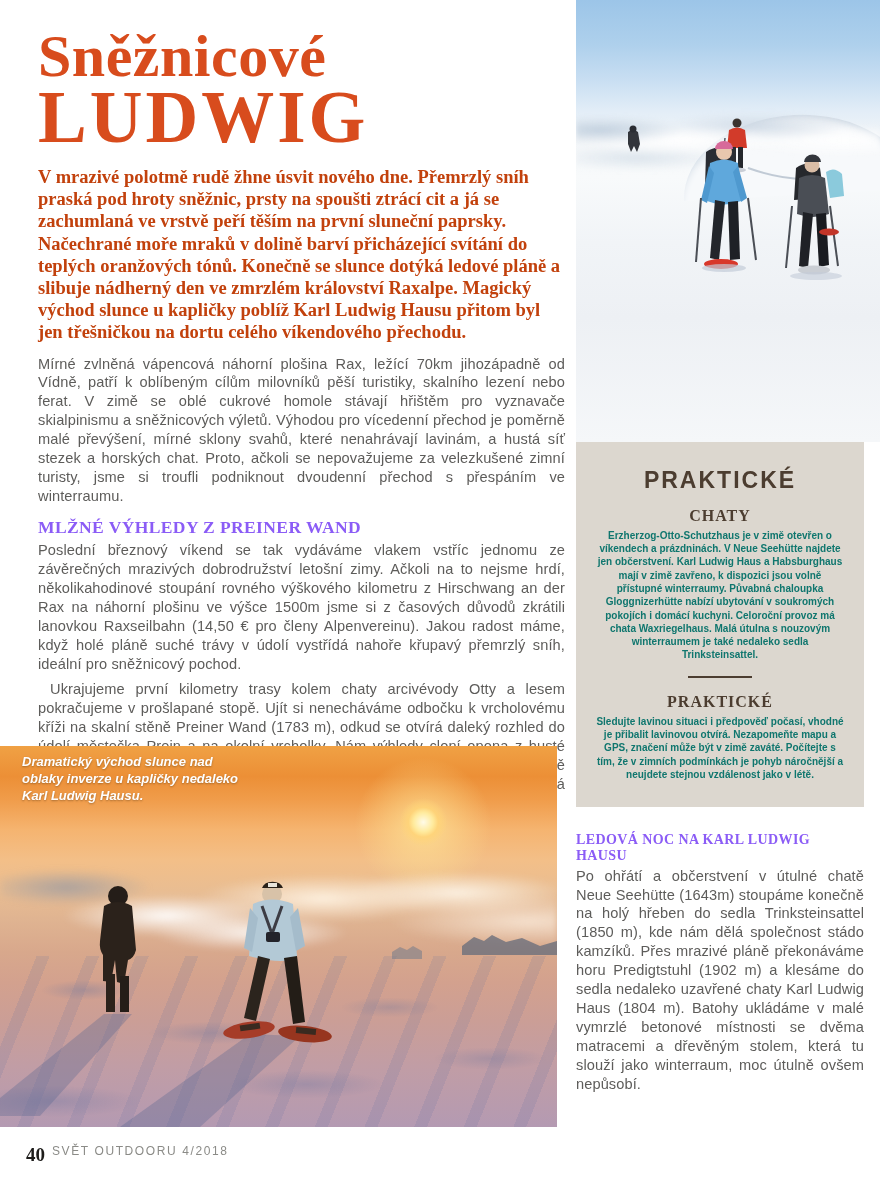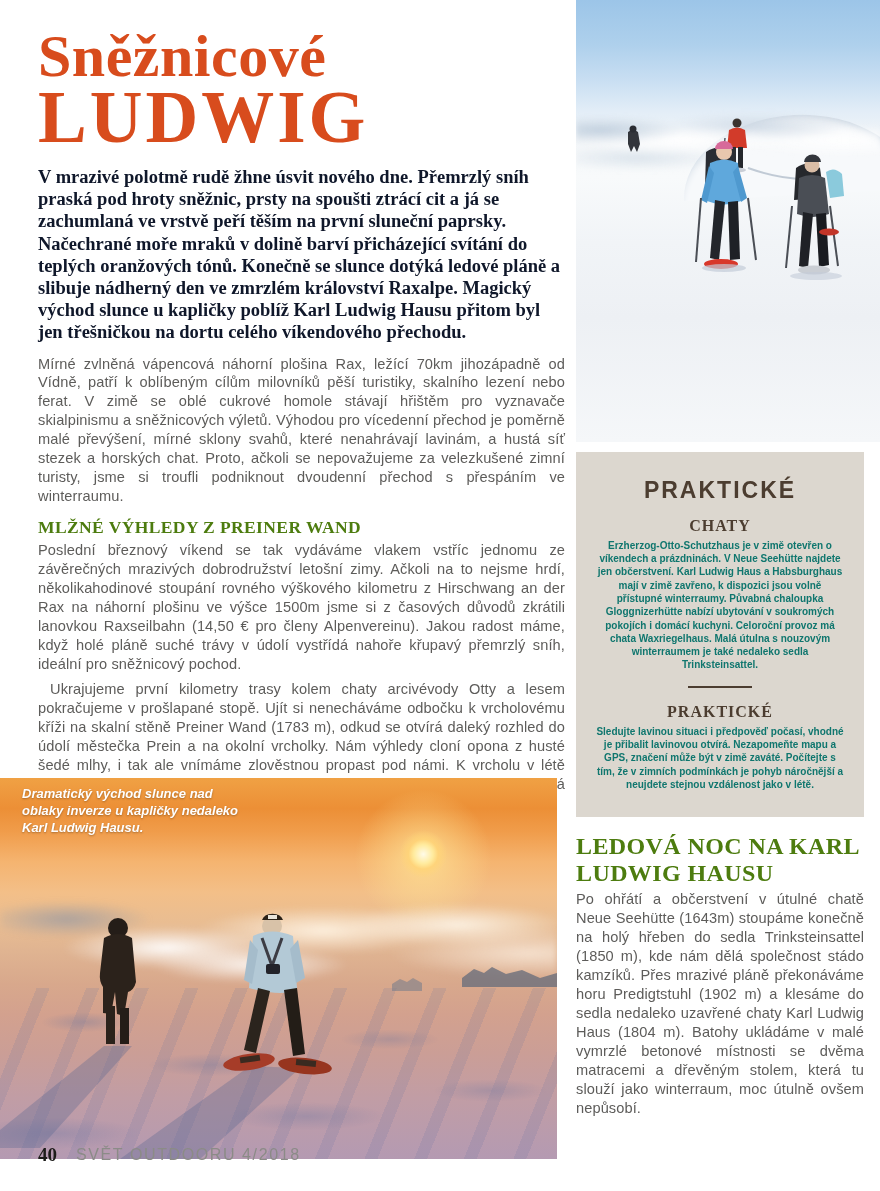--- a/index.html
+++ b/index.html
@@ -10,45 +10,44 @@
     font-family: "Liberation Sans", sans-serif;
   }
 
   
   .col-left { position: absolute; left: 38px; top: 28px; width: 527px; }
   .title { margin: 0; font-family: "Liberation Serif", serif; font-weight: bold; color: #d84c1d; line-height: 0.94; }
   .title .t1 { display: block; font-size: 60px; letter-spacing: 0.5px; }
   .title .t2 { display: block; font-size: 73px; letter-spacing: 3px; }
   .lead {
     font-family: "Liberation Serif", serif; font-weight: bold;
-    font-size: 18.5px; line-height: 1.2; color: #0f172a;
+    font-size: 18.5px; line-height: 1.2; color: #c2410c;
     margin: 13px 0 11px;
   }
   .body-text {
     font-size: 14.6px; line-height: 1.3; color: #5d5c5a;
     text-align: justify; margin: 0 0 6px; letter-spacing: 0.1px;
   }
   .indent { text-indent: 12px; }
   .sec-heading {
     font-family: "Liberation Serif", serif; font-weight: bold;
-    font-size: 17.5px; color: #4d7c0f; letter-spacing: 0.4px;
+    font-size: 17.5px; color: #8b5cf6; letter-spacing: 0.4px;
     margin: 11px 0 3px;
   }
 
   
   .photo-bottom {
     position: absolute; left: 0; top: 746px; width: 557px; height: 381px; overflow: hidden;
     background:
       radial-gradient(circle 24px at 76% 20%, #fffbe8 0%, #ffeb9e 40%, rgba(255,212,120,0.85) 62%, rgba(255,195,95,0) 100%),
       radial-gradient(circle 95px at 76% 21%, rgba(255,228,150,0.8), rgba(255,205,115,0) 72%),
       linear-gradient(180deg,
         #f0a144 0%, #ec8f36 8%, #f09c4a 14%, #f5b470 22%,
         #f3bf88 30%, #e9bd92 38%, #dfb391 46%, #d8a88c 54%,
         #d3a18e 62%, #cb9e96 72%, #c19da5 84%, #b49ab2 100%);
-    margin-top: 32px;
   }
   .pb-clouds { position: absolute; left: 0; top: 28%; width: 100%; height: 30%; filter: blur(3px);
     background:
       radial-gradient(120px 26px at 12% 30%, rgba(122,140,168,0.55), rgba(122,140,168,0) 70%),
       radial-gradient(150px 30px at 30% 55%, rgba(255,255,255,0.95), rgba(255,255,255,0) 70%),
       radial-gradient(180px 34px at 58% 40%, rgba(255,245,230,0.9), rgba(255,240,220,0) 70%),
       radial-gradient(160px 30px at 82% 35%, rgba(255,250,240,0.85), rgba(255,245,230,0) 70%),
       radial-gradient(200px 36px at 95% 60%, rgba(250,235,220,0.8), rgba(250,235,220,0) 70%),
       radial-gradient(140px 26px at 45% 70%, rgba(255,255,255,0.85), rgba(255,255,255,0) 70%);
   }
@@ -86,41 +85,41 @@
       radial-gradient(160px 24px at 88% 55%, rgba(255,255,255,0.9), transparent 70%),
       radial-gradient(120px 18px at 20% 80%, rgba(214,224,233,0.8), transparent 70%);
   }
   .pt-hill { position: absolute; right: -30px; top: 26%; width: 75%; height: 18%;
     background: #f7f9fb; border-radius: 100% 100% 0 0 / 200% 200% 0 0;
     box-shadow: inset 0 8px 10px -6px #c2cfdd; transform: rotate(-3deg);
   }
   .pt-figures { position: absolute; inset: 0; }
 
   .info-box {
-    margin-top: 10px; width: 288px; background: #dcd7cf;
+    width: 288px; background: #dcd7cf;
     padding: 26px 20px 26px; text-align: center;
   }
   .box-title { font-weight: bold; font-size: 23px; color: #4c3d30; letter-spacing: 2px; line-height: 1.12; }
   .box-title span { display: block; }
   .box-sub {
     font-family: Liberation Serif, serif; font-weight: bold;
     font-size: 16px; color: #4c3d30; letter-spacing: 1px;
     margin: 15px 0 4px;
   }
   .box-sub.first { margin-top: 13px; }
   .box-text { font-size: 10px; line-height: 1.33; color: #0f766e; margin: 0; font-weight: bold; }
   .box-divider { width: 64px; border: 0; border-top: 2px solid #4c3d30; margin: 14px auto 0; }
 
-  .sec-right { width: 288px; font-size: 24px; line-height: 1.12; margin-top: 16px; }
+  .sec-right { width: 288px; font-size: 14px; line-height: 1.12; margin-top: 25px; }
   .col-right .body-text { width: 288px; }
 
   
-  .footer { position: absolute; left: 38px; top: 1144px; display: flex; align-items: center; gap: 19px; }
+  .footer { position: absolute; left: 26px; top: 1144px; display: flex; align-items: flex-start; gap: 7px; }
   .pagenum { font-family: "Liberation Serif", serif; font-weight: bold; font-size: 19px; color: #1d1c1a; }
-  .mag { font-size: 16px; color: #8b8b87; letter-spacing: 1.6px; }
+  .mag { font-size: 12px; color: #8b8b87; letter-spacing: 1.6px; }
 </style>
 </head>
 <body>
 
 <div class="page">
 
   <div class="col-left">
     <h1 class="title">
       <span class="t1">Sněžnicové</span>
       <span class="t2">LUDWIG</span>

